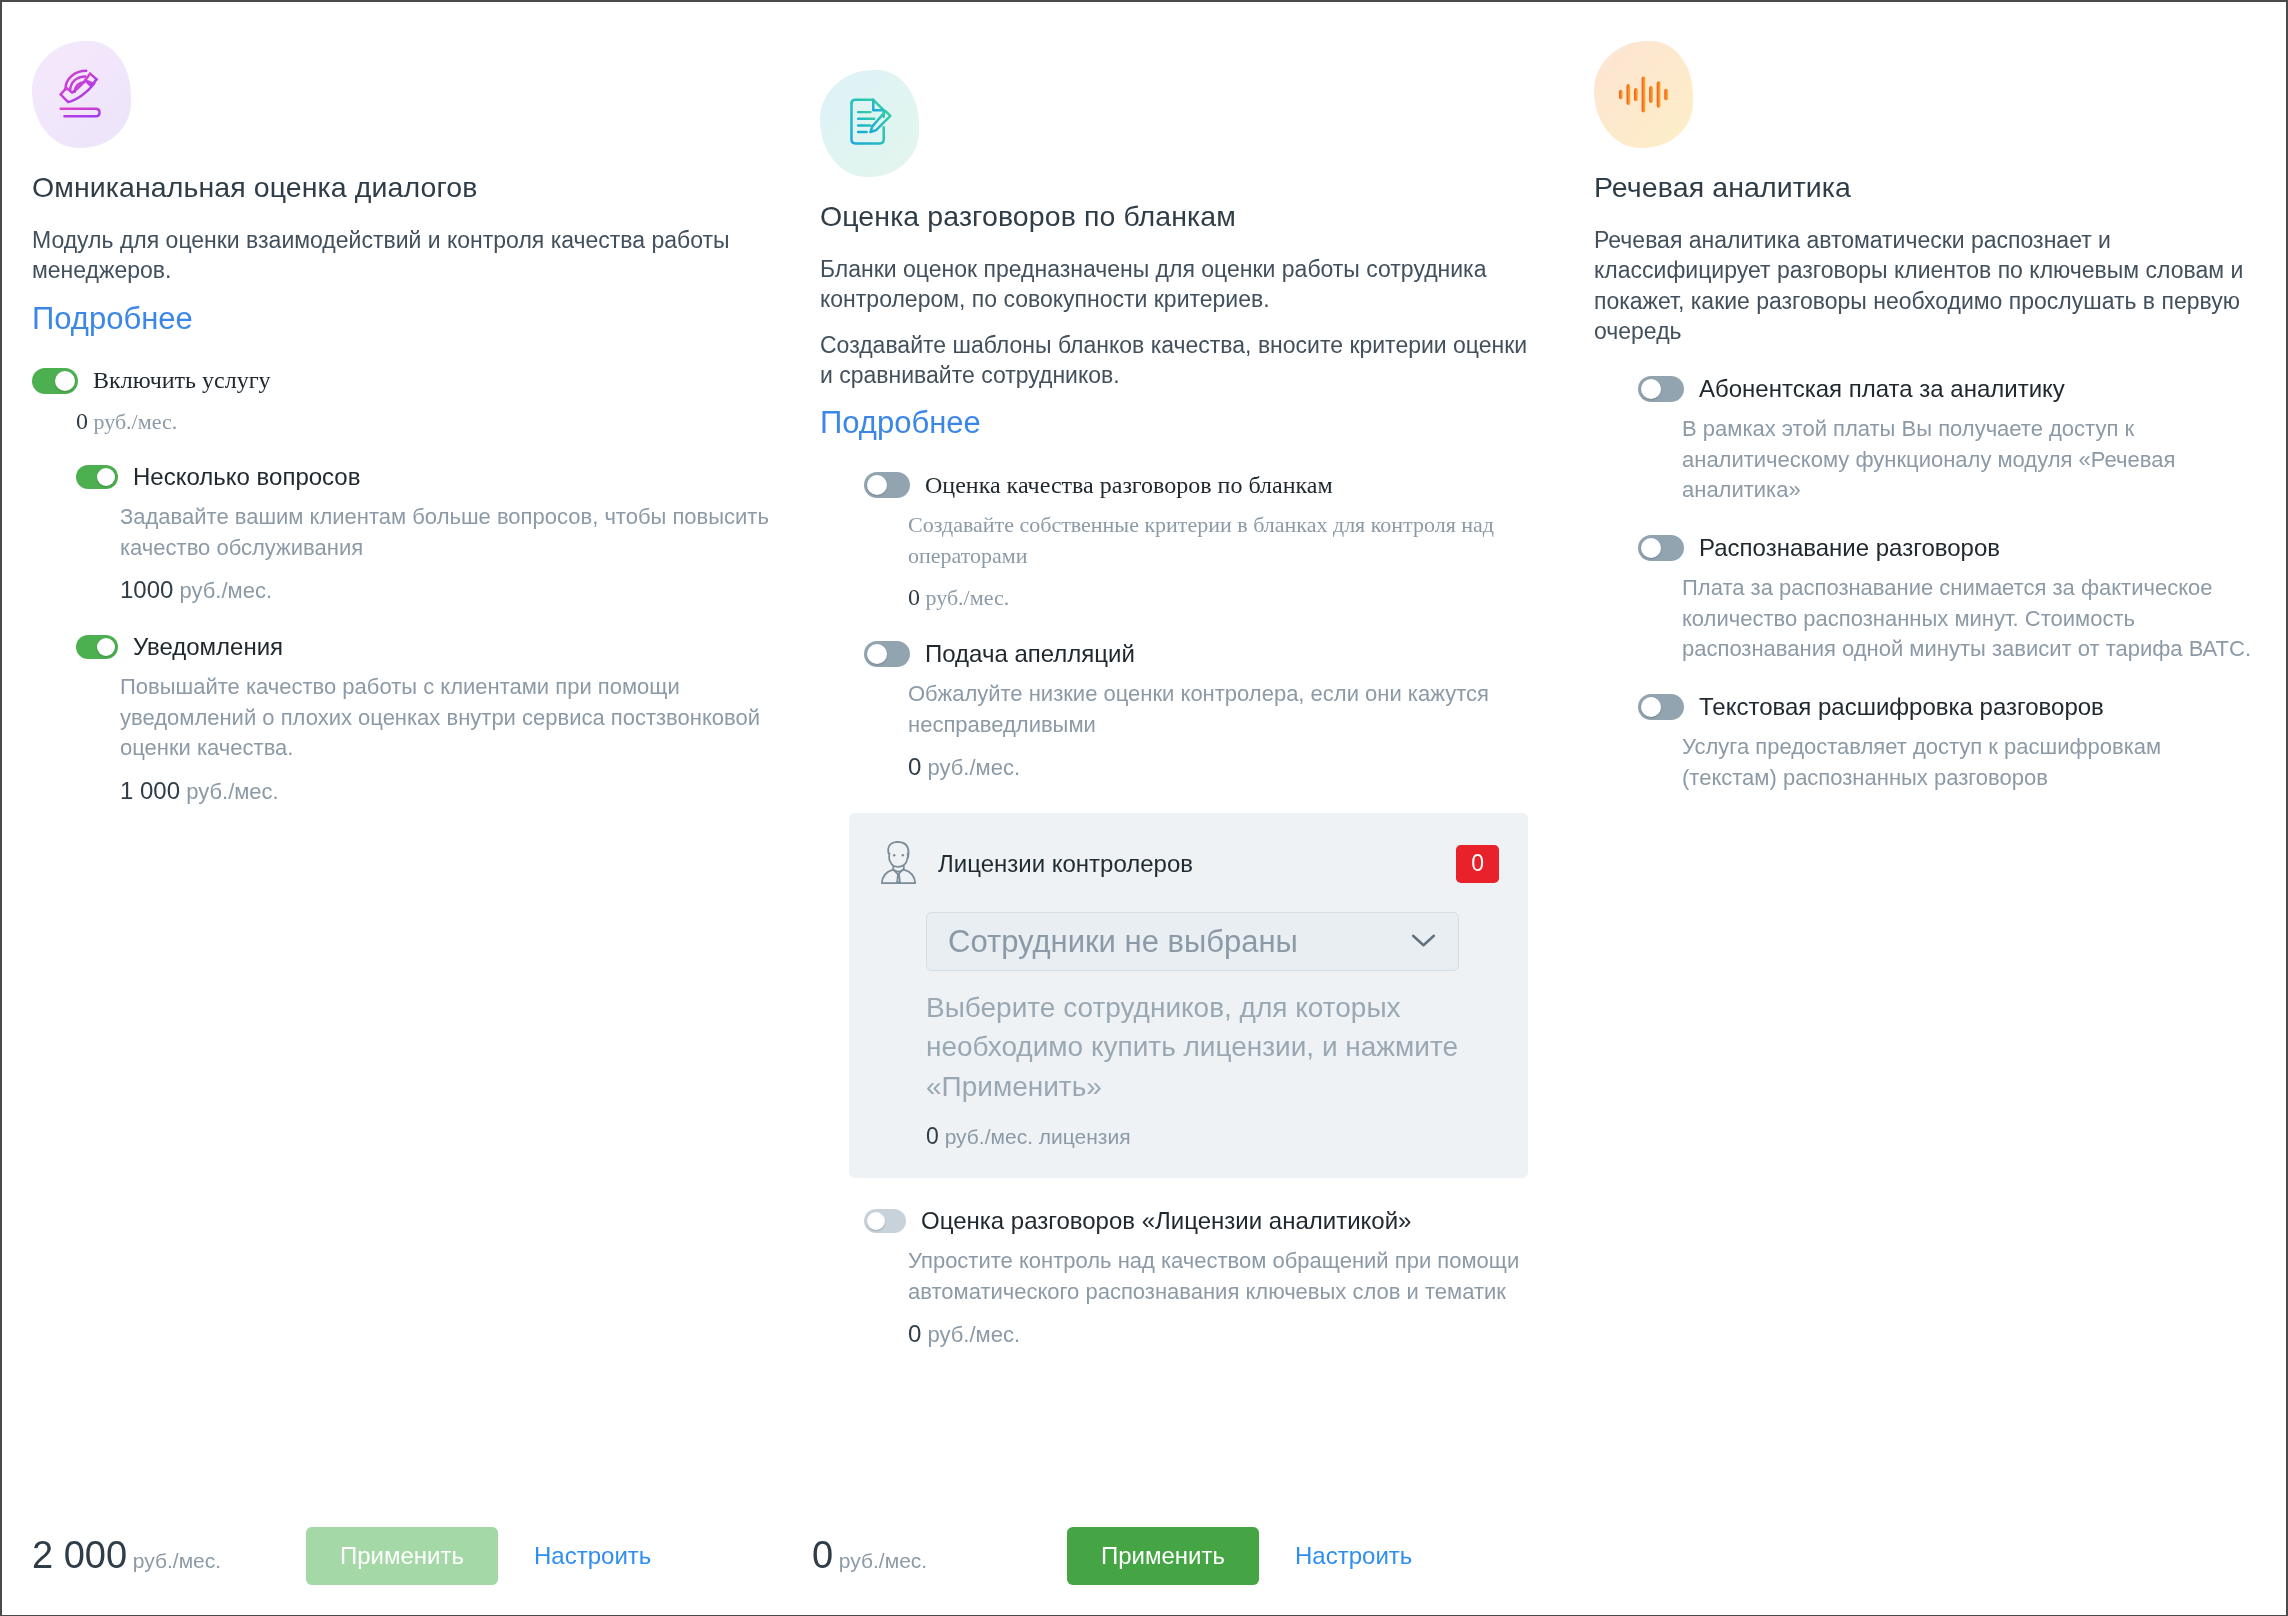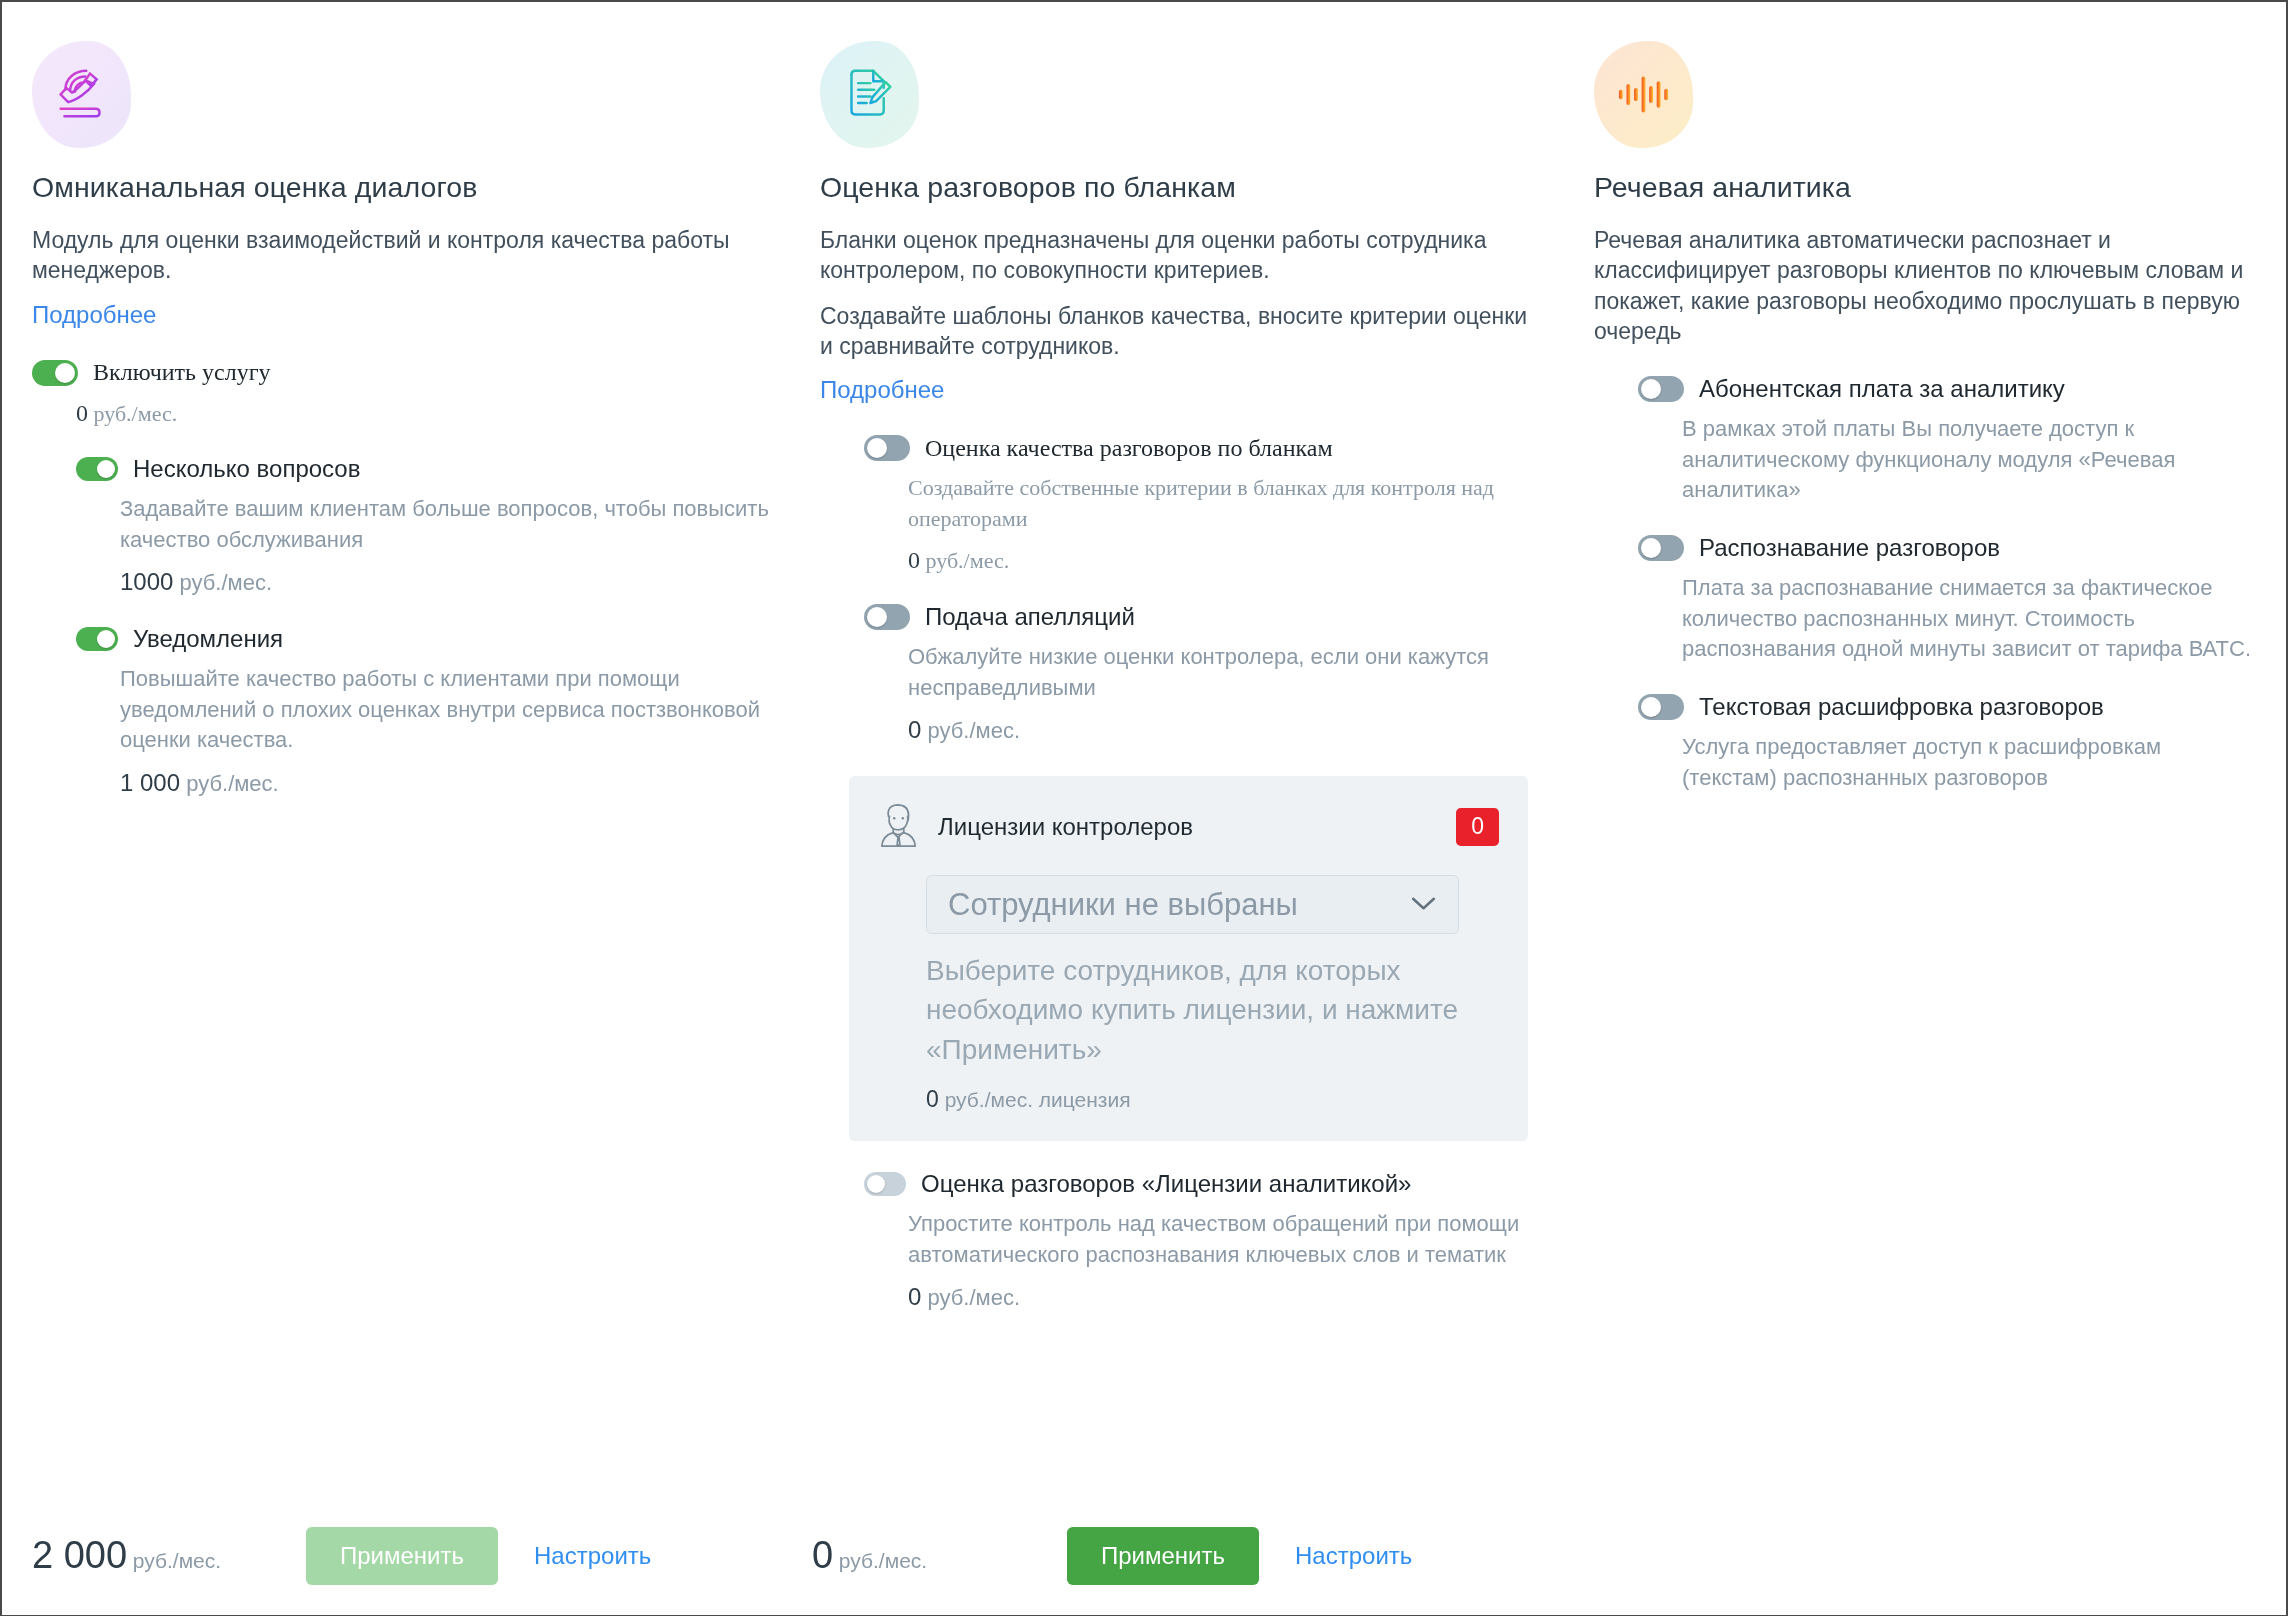--- a/index.html
+++ b/index.html
@@ -20,21 +20,21 @@
     display: flex;
     width: 100%;
     height: 100%;
   }
   .col {
     position: relative;
     flex: 0 0 auto;
     padding: 16px;
   }
   .col-1 { width: 799px; padding-left: 30px; padding-right: 27px; }
-  .col-2 { width: 772px; padding-left: 19px; padding-right: 27px; }
+  .col-2 { width: 772px; padding-left: 19px; padding-right: 27px; margin-top: 29px; }
   .col-3 { width: 711px; padding-left: 21px; padding-right: 27px; }
 
   
   .icon-blob {
     position: relative;
     width: 99px; height: 107px;
     margin-top: 23px;
     margin-bottom: 23px;
     display: flex; align-items: center; justify-content: center;
   }
@@ -57,21 +57,21 @@
     margin: 0 0 21px 0;
     letter-spacing: 0.1px;
   }
   .card-desc {
     font-size: 23px;
     line-height: 1.32;
     color: #41505c;
     margin: 0 0 15px 0;
   }
   .link {
-    font-size: 24px;
+    font-size: 31px;
     color: #3b87e8;
     text-decoration: none;
     display: inline-block;
     margin-bottom: 9.5px;
     cursor: pointer;
   }
 
   
   .tgl-row { display: flex; align-items: center; gap: 15px; }
   .tgl {

